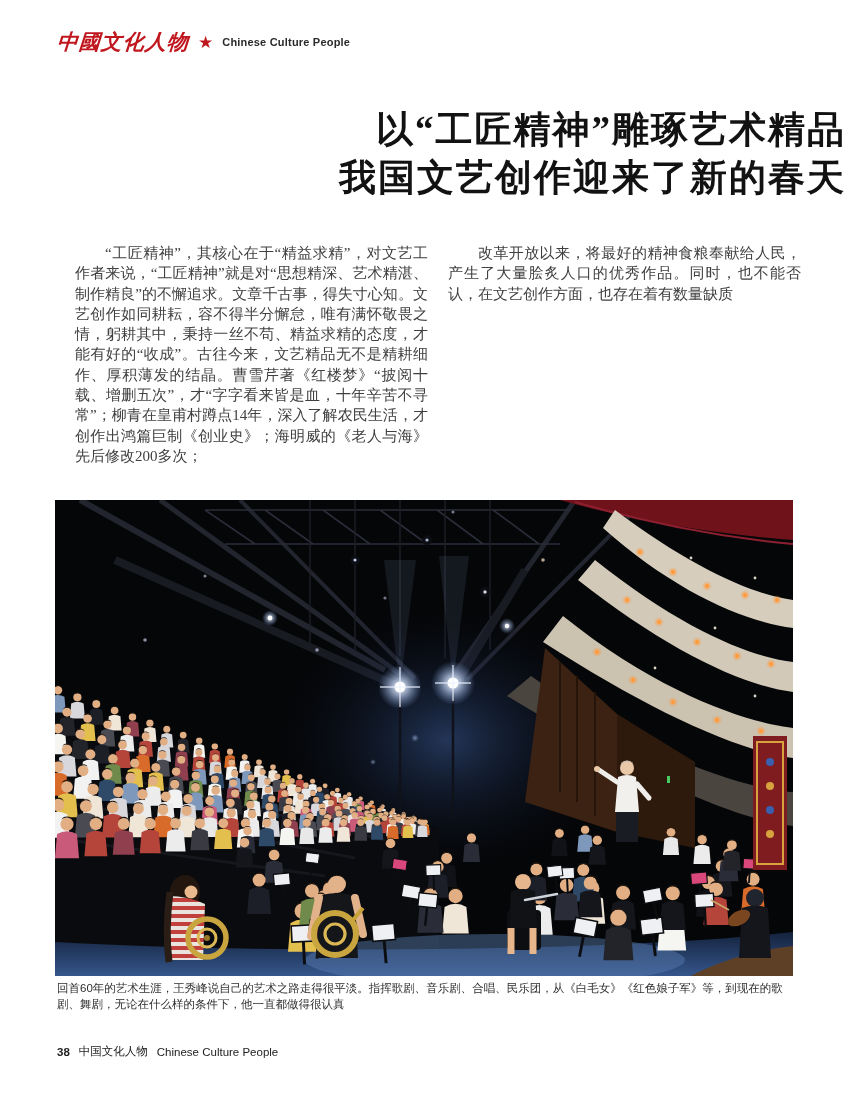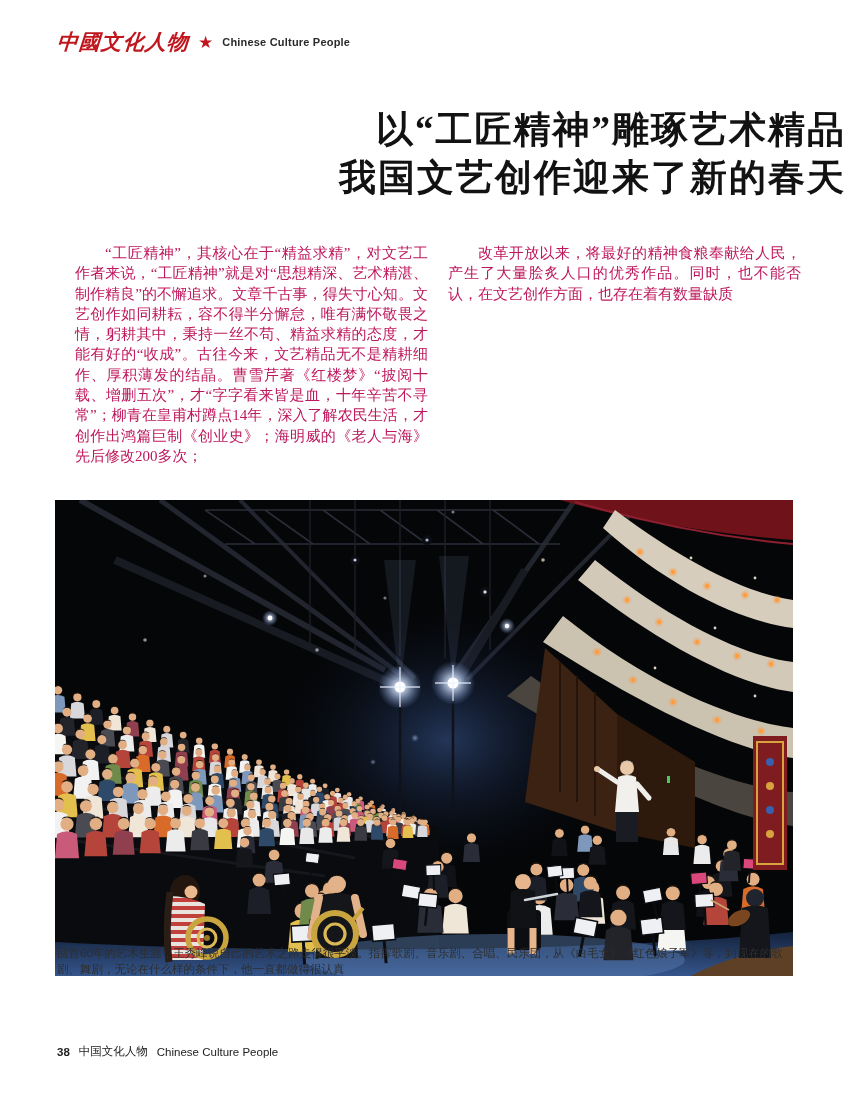--- a/index.html
+++ b/index.html
@@ -11,32 +11,32 @@
   .logo-star{color:#c0161d;font-size:17px;line-height:1;}
   .logo-en{color:#2b2b2b;font-size:11px;font-weight:700;letter-spacing:.2px;}
 
   
   .title{position:absolute;left:0;top:106px;width:846px;text-align:right;
          font-family:"Liberation Serif","DejaVu Serif",serif;font-weight:700;color:#121212;
          font-size:37px;line-height:48px;letter-spacing:2px;}
 
   
   .col{position:absolute;top:243px;width:353px;font-family:"Liberation Serif","DejaVu Serif",serif;
-       font-size:15px;line-height:20.3px;color:#be185d;text-align:justify;}
+       font-size:15px;line-height:20.3px;color:#404040;text-align:justify;}
   .col p{margin:0;}
   .col p.indent{text-indent:2em;}
   .col1{left:75px;}
   .col2{left:448px;}
 
   
   .photo{position:absolute;left:55px;top:500px;width:738px;height:476px;background:#050608;overflow:hidden;}
   .photo svg{display:block;width:738px;height:476px;}
 
   
-  .caption{position:absolute;left:57px;top:946px;width:736px;font-size:11.5px;line-height:15.5px;color:#2e2e2e;}
+  .caption{position:absolute;left:57px;top:981px;width:736px;font-size:11.5px;line-height:15.5px;color:#2e2e2e;}
 
   
   .footer{position:absolute;left:57px;top:1044px;font-size:11.5px;color:#222;display:flex;gap:9px;align-items:center;}
   .footer .pn{font-weight:700;}
 </style>
 </head>
 <body>
 
 <div class="page">
 

